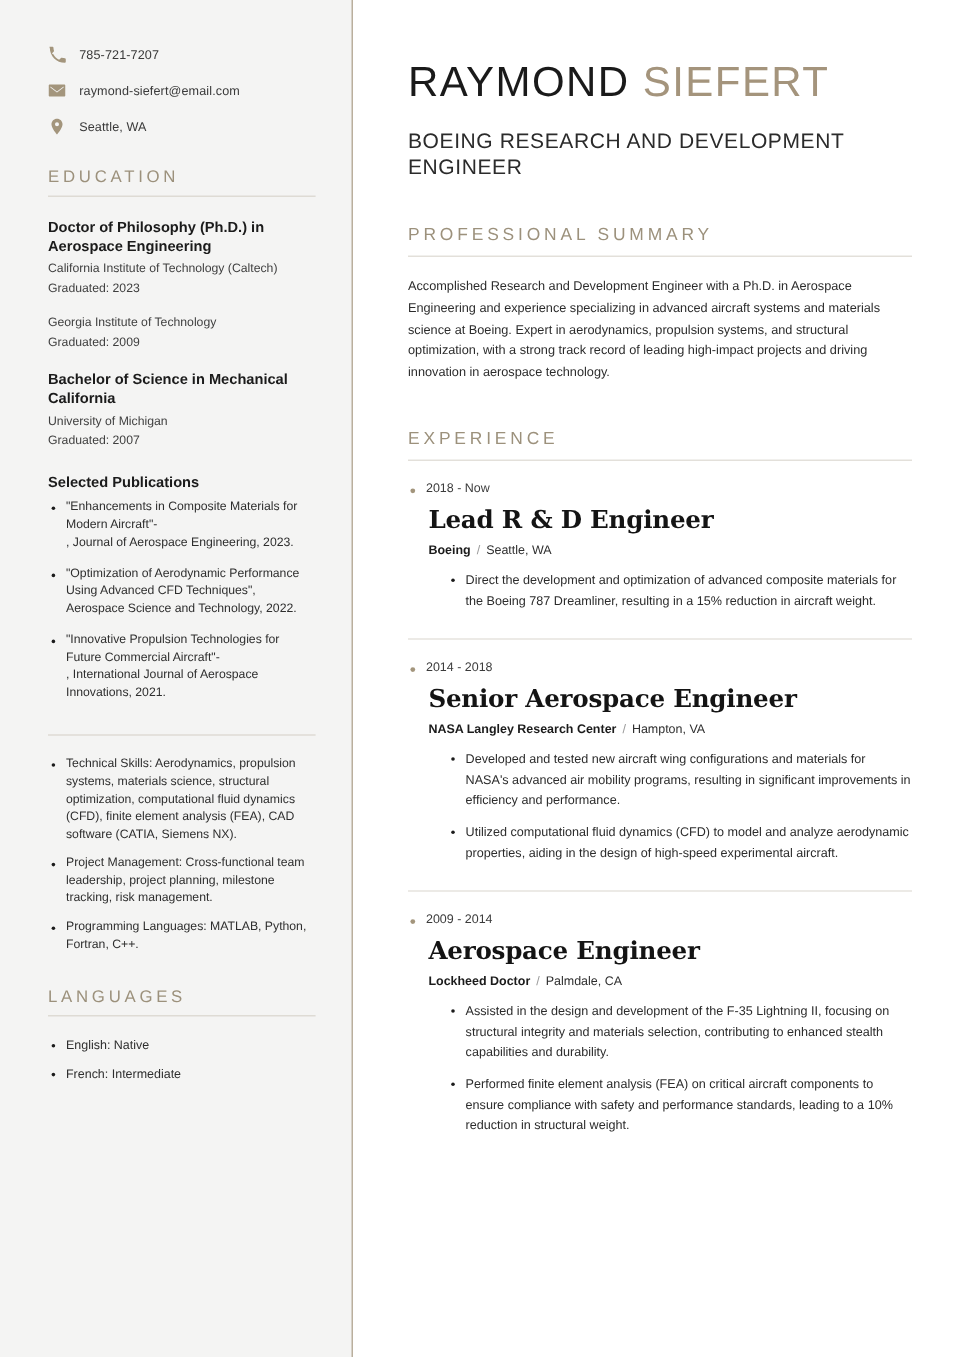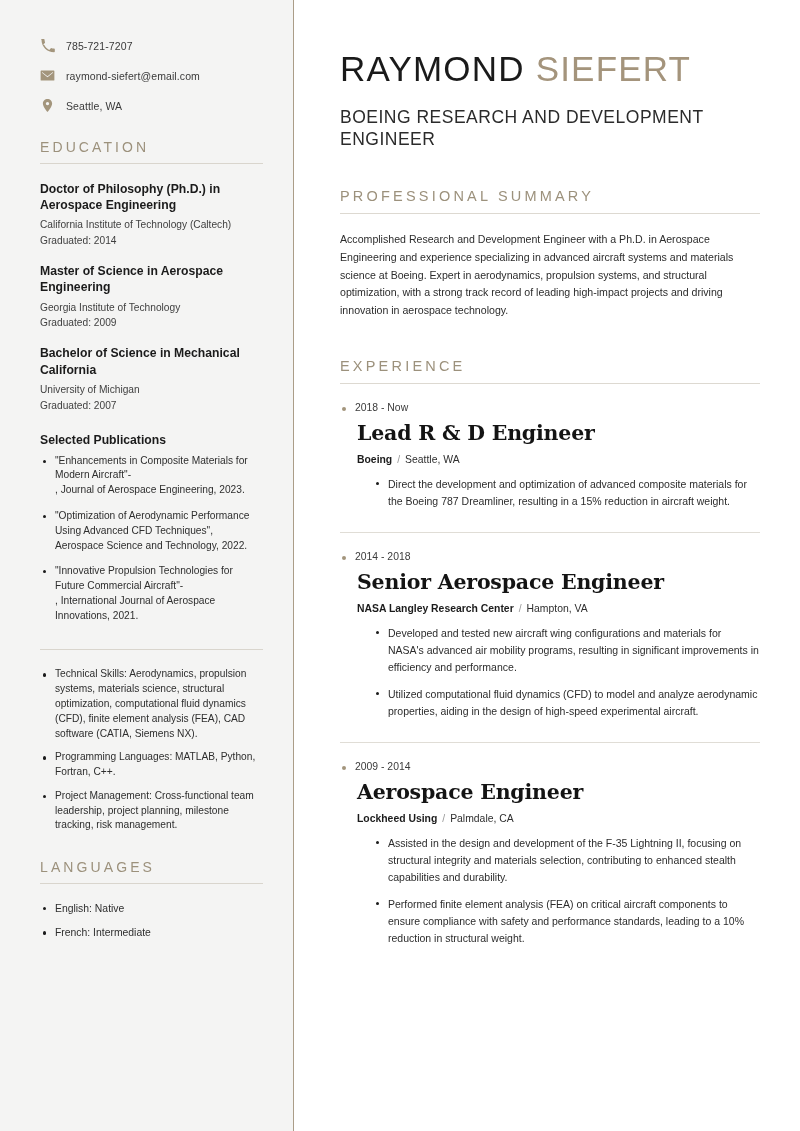--- a/index.html
+++ b/index.html
@@ -125,24 +125,23 @@
       </div>
     </div>
 
     <div class="side-block">
       <div class="side-sec-title">EDUCATION</div>
       <div class="side-sec-rule"></div>
 
       <div class="edu-item">
         <div class="edu-degree">Doctor of Philosophy (Ph.D.) in Aerospace Engineering</div>
         <div class="edu-school">California Institute of Technology (Caltech)</div>
-        <div class="edu-grad">Graduated: 2014</div>
+        <div class="edu-grad">Graduated: 2023</div>
       </div>
       <div class="edu-item">
-        <div class="edu-degree">Master of Science in Aerospace Engineering</div>
         <div class="edu-school">Georgia Institute of Technology</div>
         <div class="edu-grad">Graduated: 2009</div>
       </div>
       <div class="edu-item">
         <div class="edu-degree">Bachelor of Science in Mechanical California</div>
         <div class="edu-school">University of Michigan</div>
         <div class="edu-grad">Graduated: 2007</div>
       </div>
 
       <div class="pub-title">Selected Publications</div>
@@ -152,22 +151,22 @@
         <li>"Optimization of Aerodynamic Performance Using Advanced CFD Techniques", Aerospace Science and Technology, 2022.</li>
         <li>"Innovative Propulsion Technologies for Future Commercial Aircraft"-
 , International Journal of Aerospace Innovations, 2021.</li>
       </ul>
     </div>
 
     <div class="side-block">
       <div class="side-sec-rule"></div>
       <ul class="side-ul skills-ul">
         <li>Technical Skills: Aerodynamics, propulsion systems, materials science, structural optimization, computational fluid dynamics (CFD), finite element analysis (FEA), CAD software (CATIA, Siemens NX).</li>
+        <li>Project Management: Cross-functional team leadership, project planning, milestone tracking, risk management.</li>
         <li>Programming Languages: MATLAB, Python, Fortran, C++.</li>
-        <li>Project Management: Cross-functional team leadership, project planning, milestone tracking, risk management.</li>
       </ul>
     </div>
 
     <div class="side-block">
       <div class="side-sec-title">LANGUAGES</div>
       <div class="side-sec-rule"></div>
       <ul class="side-ul lang-ul">
         <li>English: Native</li>
         <li>French: Intermediate</li>
       </ul>
@@ -212,21 +211,21 @@
         <ul class="exp-ul">
           <li>Developed and tested new aircraft wing configurations and materials for NASA's advanced air mobility programs, resulting in significant improvements in efficiency and performance.</li>
           <li>Utilized computational fluid dynamics (CFD) to model and analyze aerodynamic properties, aiding in the design of high-speed experimental aircraft.</li>
         </ul>
       </div>
 
       <div class="exp-item">
         <div class="exp-date">2009 -  2014</div>
         <div class="exp-title">Aerospace Engineer</div>
         <div class="exp-meta">
-          <span class="org">Lockheed Using</span><span class="sep">/</span><span>Palmdale, CA</span>
+          <span class="org">Lockheed Doctor</span><span class="sep">/</span><span>Palmdale, CA</span>
         </div>
         <ul class="exp-ul">
           <li>Assisted in the design and development of the F-35 Lightning II, focusing on structural integrity and materials selection, contributing to enhanced stealth capabilities and durability.</li>
           <li>Performed finite element analysis (FEA) on critical aircraft components to ensure compliance with safety and performance standards, leading to a 10% reduction in structural weight.</li>
         </ul>
       </div>
     </section>
   </main>
 </div>
 

